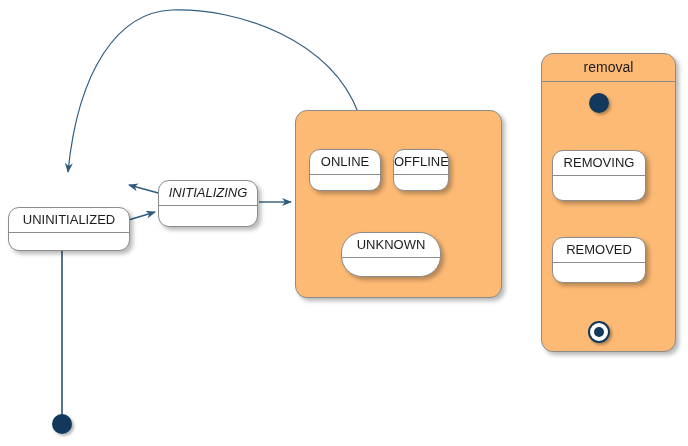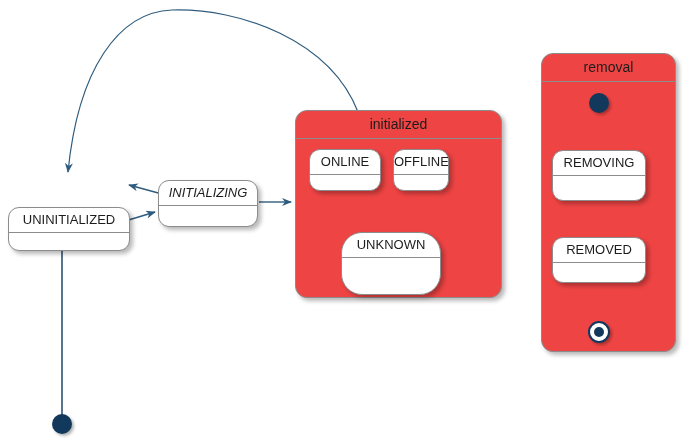--- a/index.html
+++ b/index.html
@@ -21,21 +21,21 @@
     top: 0;
     width: 688px;
     height: 446px;
     pointer-events: none;
   }
 
   
   .composite {
     position: absolute;
     box-sizing: border-box;
-    background: #ef4444;
+    background: #fdba74;
     border: 1px solid #8c8c8c;
     border-radius: 12px;
     box-shadow: 3px 3px 4px rgba(0,0,0,0.28);
     z-index: 1;
   }
   .composite-title {
     position: absolute;
     left: 0;
     right: 0;
     top: 0;
@@ -156,33 +156,32 @@
     <div class="state-name">UNINITIALIZED</div>
     <div class="state-body"></div>
   </div>
 
   <div class="state" style="left:158px; top:180px; width:100px; height:47px;font-style:italic;">
     <div class="state-name">INITIALIZING</div>
     <div class="state-body"></div>
   </div>
 
   <div class="composite" style="left:295px; top:110px; width:207px; height:188px;">
-    <div class="composite-title">initialized</div>
 
     <div class="state" style="left:13px; top:38px; width:72px; height:42px;">
       <div class="state-name">ONLINE</div>
       <div class="state-body"></div>
     </div>
 
     <div class="state" style="left:97px; top:38px; width:56px; height:42px;">
       <div class="state-name">OFFLINE</div>
       <div class="state-body"></div>
     </div>
 
-    <div class="state" style="left:45px; top:121px; width:100px; height:63px;border-radius:21px;">
+    <div class="state" style="left:45px; top:121px; width:100px; height:45px;border-radius:21px;">
       <div class="state-name">UNKNOWN</div>
       <div class="state-body"></div>
     </div>
   </div>
 
   <div class="composite" style="left:541px; top:53px; width:135px; height:299px;">
     <div class="composite-title">removal</div>
 
     <div class="start-node" style="left:47px; top:39px;"></div>
 

